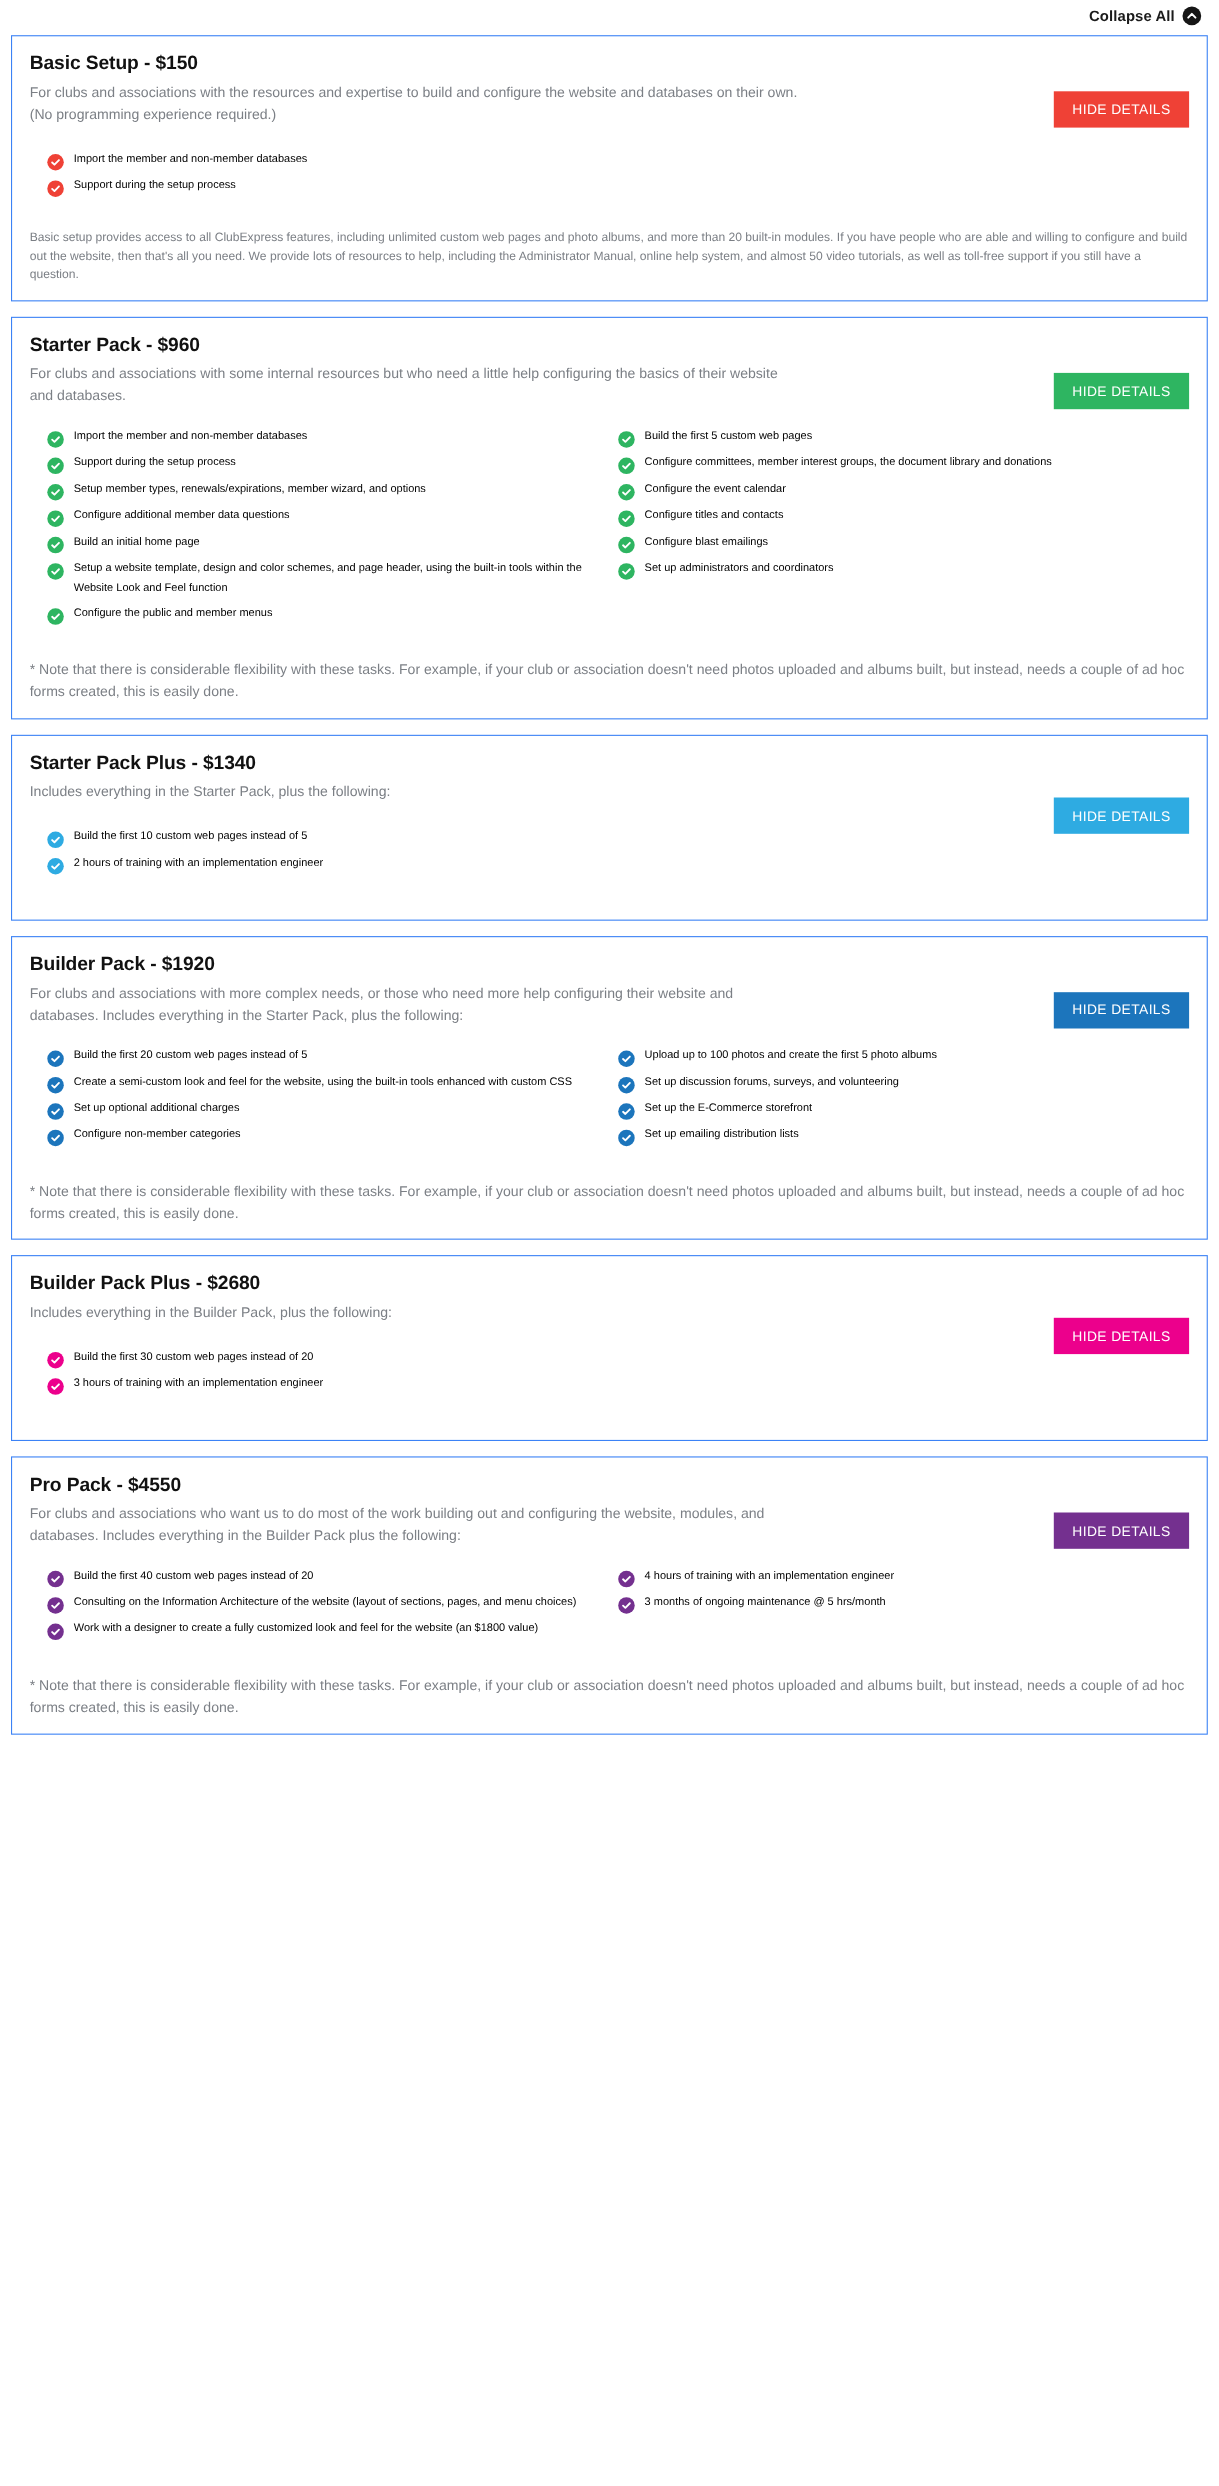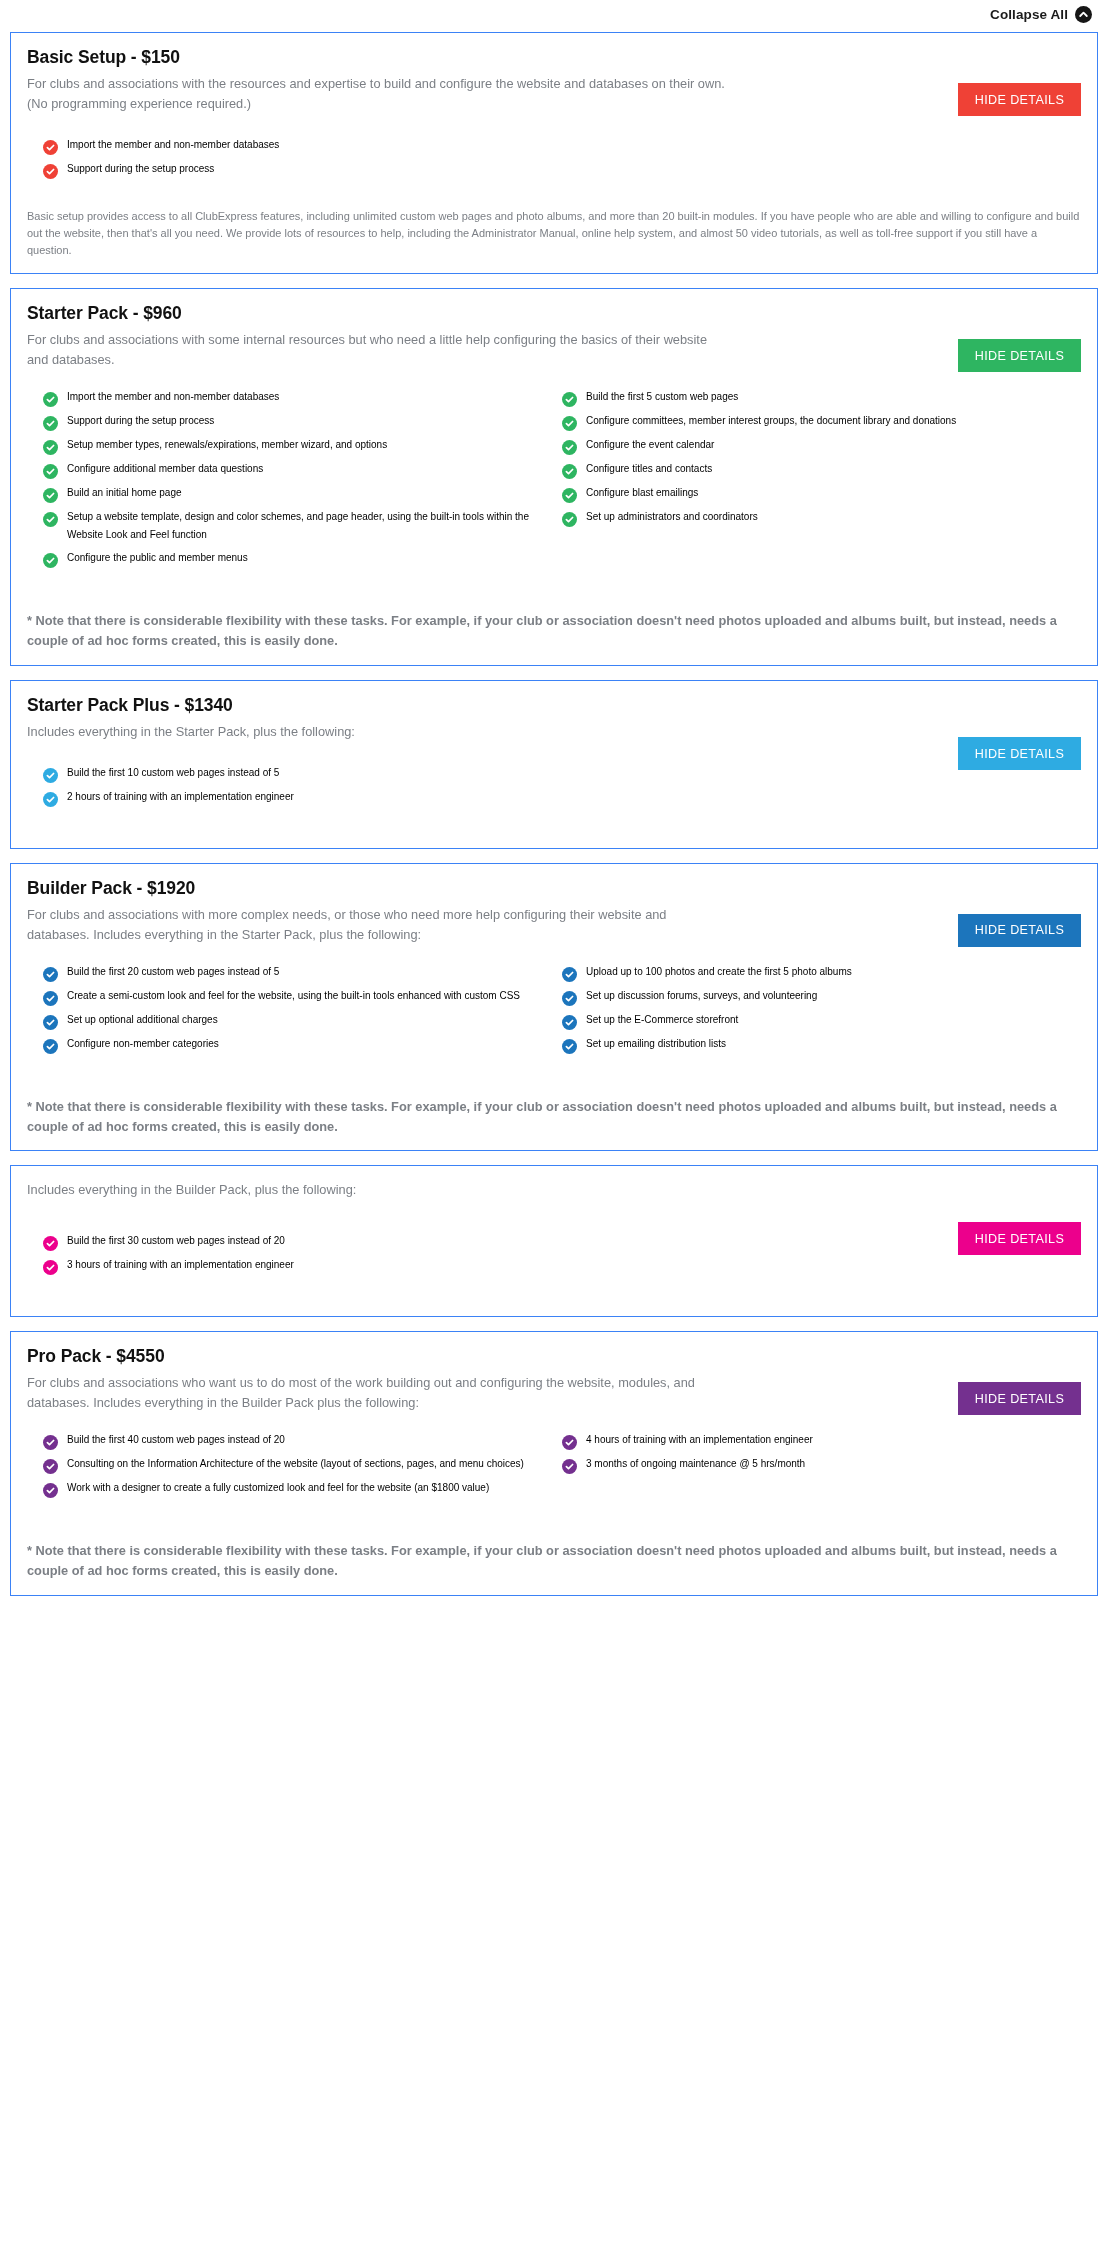--- a/index.html
+++ b/index.html
@@ -132,22 +132,21 @@
   .blurb {
     font-size: 11px;
     line-height: 1.56;
     color: #7b7f85;
     margin: 24px 0 0 0;
   }
   .note {
     font-size: 12.8px;
     line-height: 1.56;
     color: #7b7f85;
-    margin: 38px 0 0 0;
-    font-weight: bold;
+    margin: 26px 0 0 0;
   }
 </style>
 </head>
 <body>
 
 <div class="page">
 
   <div class="collapse-bar">
     <span class="collapse-label">Collapse All</span>
     <span class="collapse-icon">
@@ -407,20 +406,21 @@
                 </svg>
               </span>
               <span class="txt">Set up emailing distribution lists</span>
             </div>
           </div>
         </div>
         <p class="note">* Note that there is considerable flexibility with these tasks. For example, if your club or association doesn't need photos uploaded and albums built, but instead, needs a couple of ad hoc forms created, this is easily done.</p>
       </div>
       <div class="card">
         <div class="card-head">
+          <h2 class="card-title">Builder Pack Plus - $2680</h2>
           <p class="card-desc">Includes everything in the Builder Pack, plus the following:</p>
           <button class="hide-btn" style="background: rgb(236, 0, 140); top: 42px;">HIDE DETAILS</button>
         </div>
         <div class="features single">
           <div class="col">
             <div class="feature">
               <span class="chk" style="background: rgb(236, 0, 140);">
                 <svg width="11" height="11" viewBox="0 0 11 11" aria-hidden="true">
                   <path d="M2.4 5.7 L4.5 7.7 L8.6 3.5" fill="none" stroke="#ffffff" stroke-width="1.7" stroke-linecap="round" stroke-linejoin="round"></path>
                 </svg>

